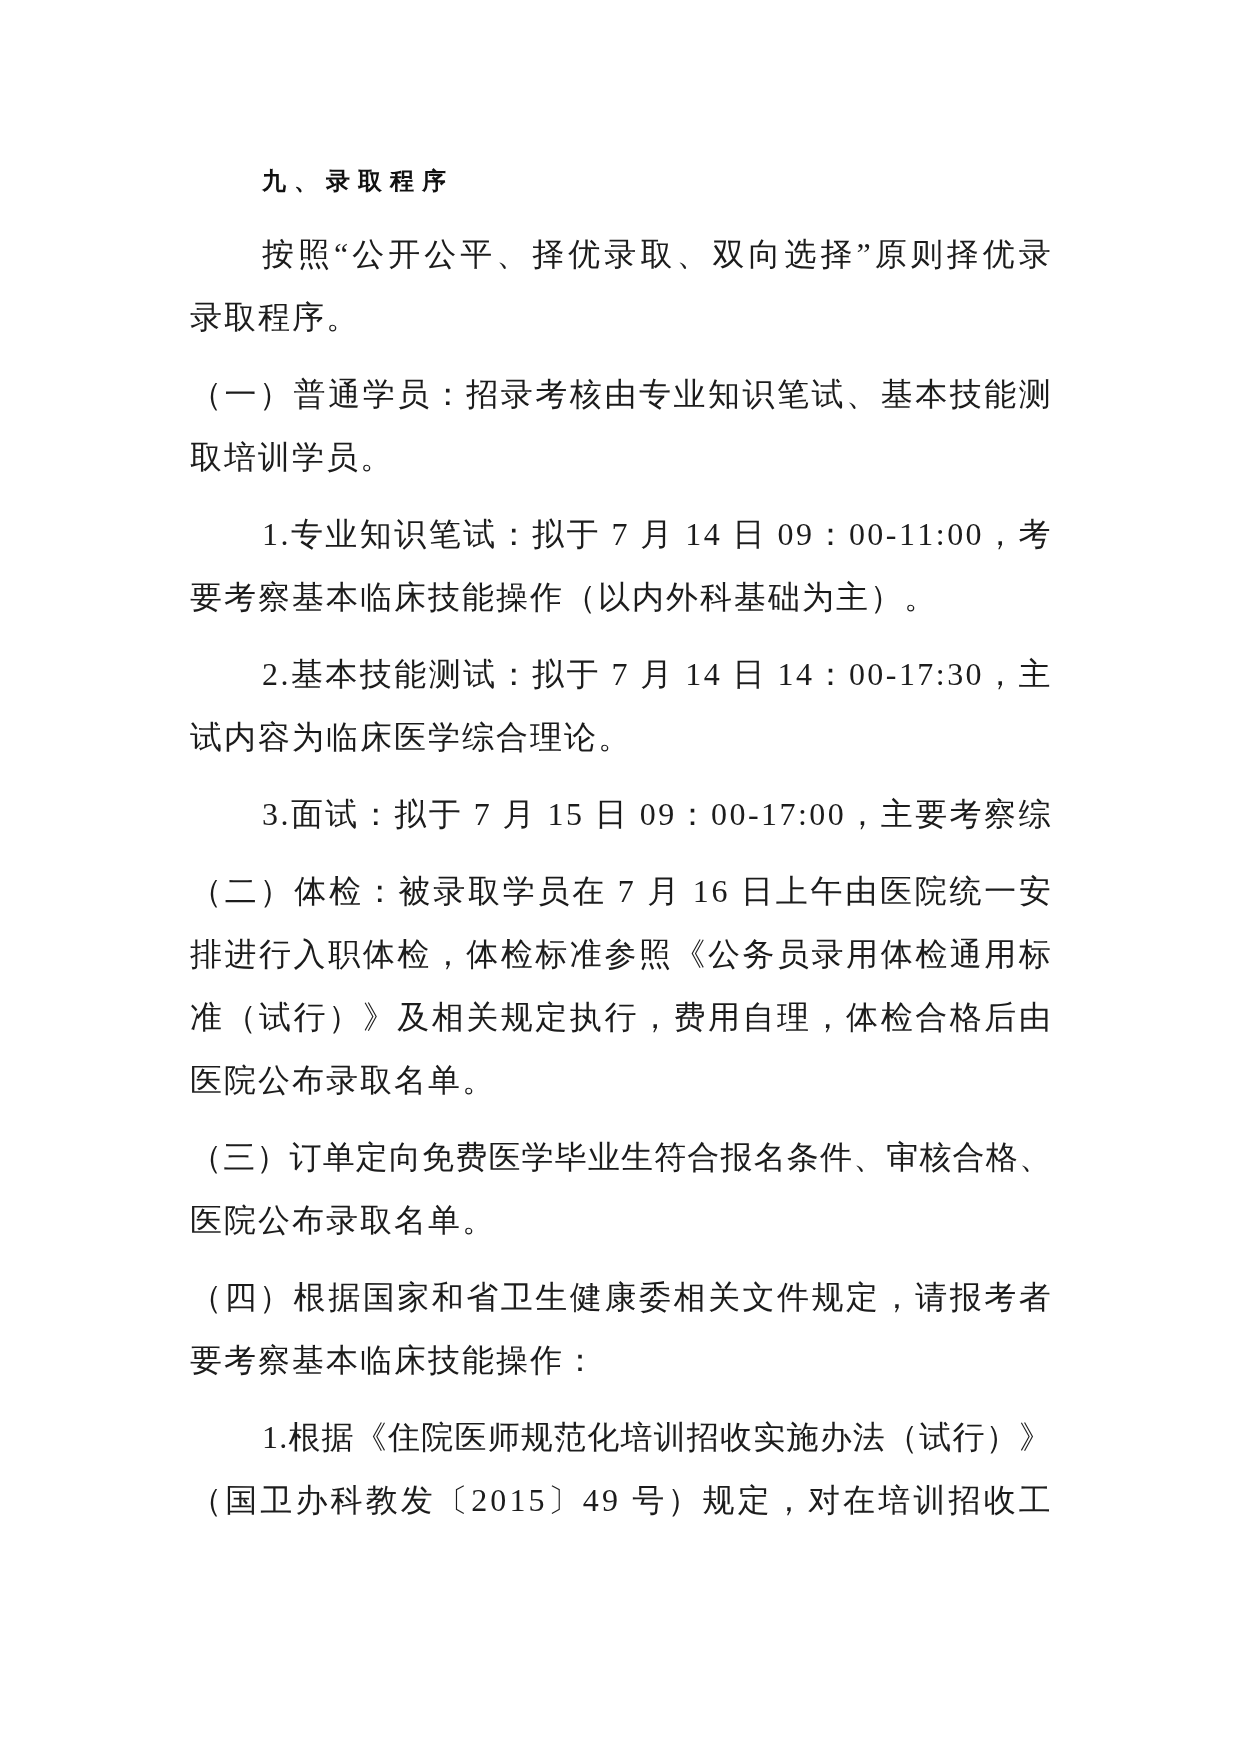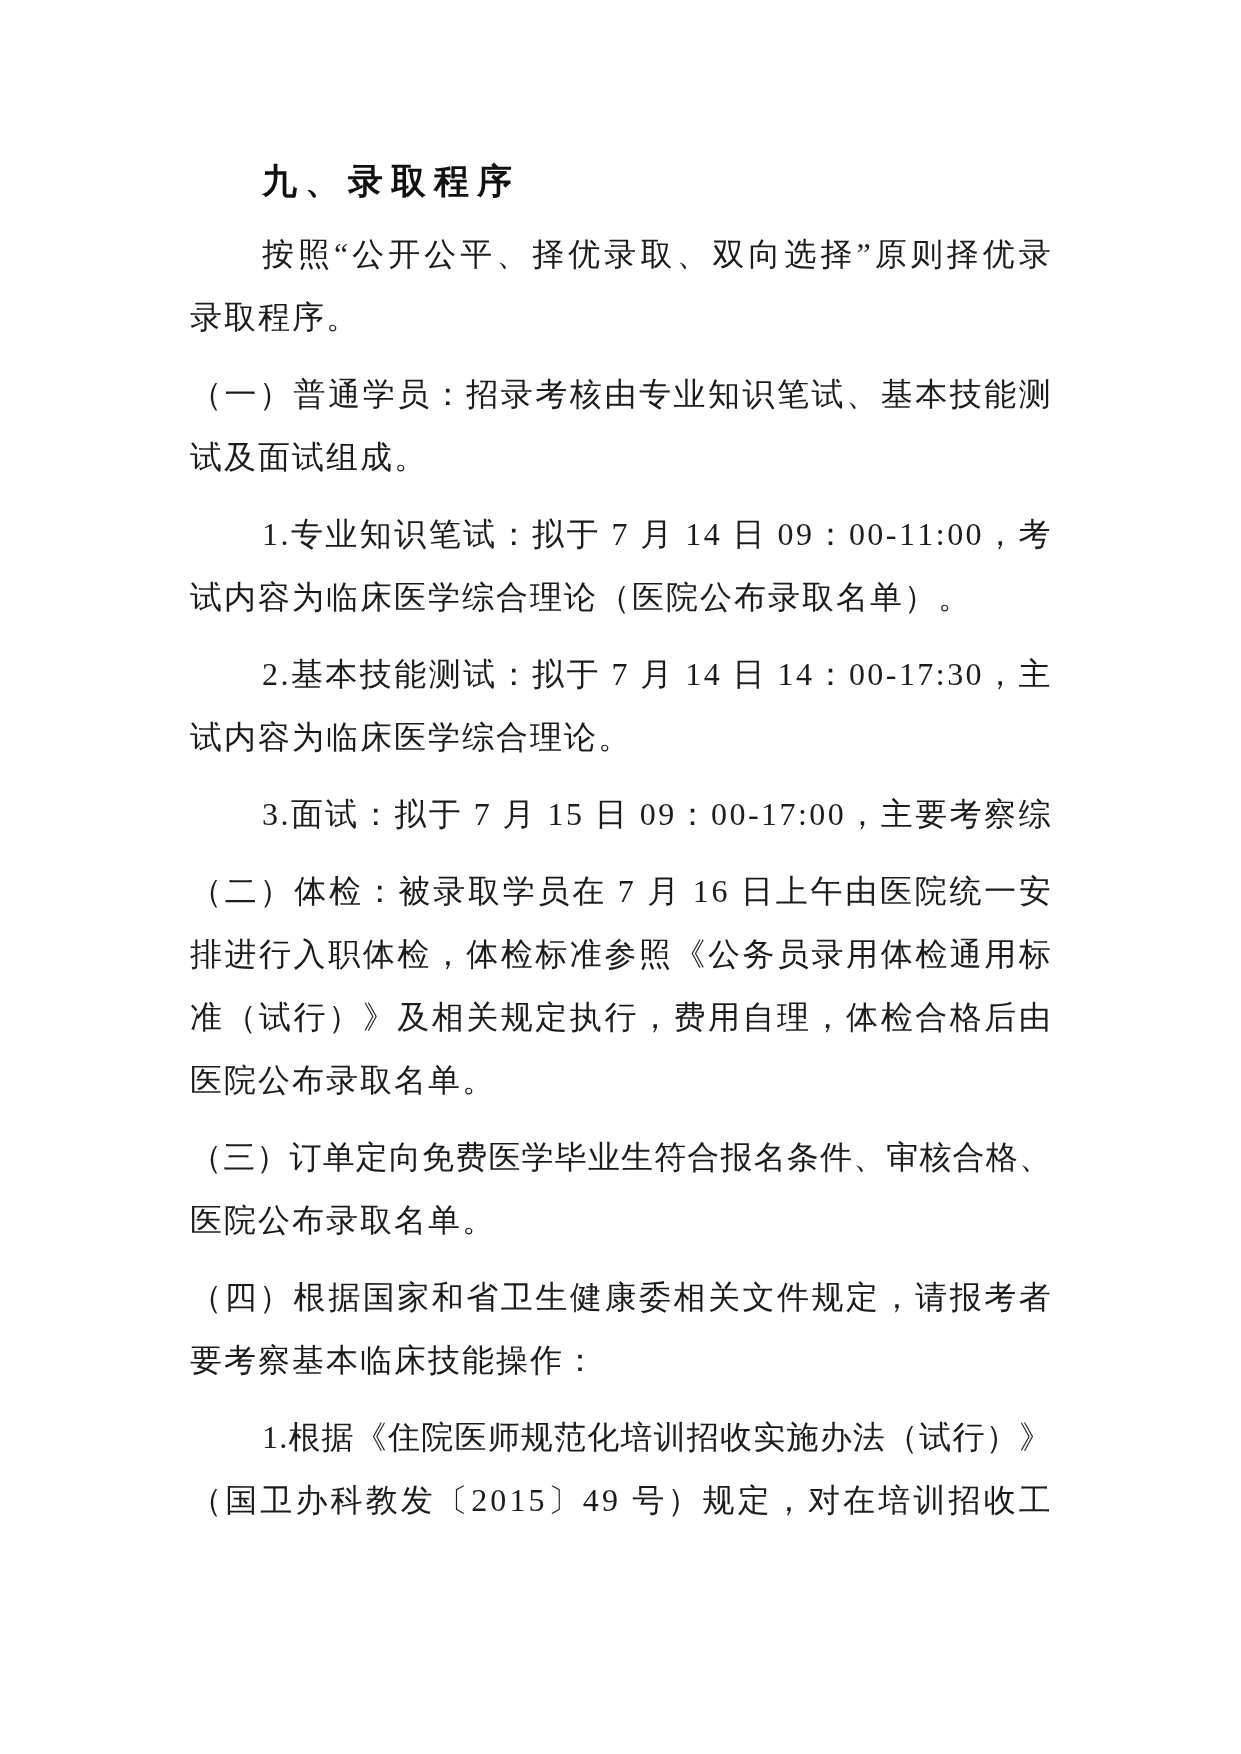--- a/index.html
+++ b/index.html
@@ -30,21 +30,21 @@
   .line {
     height: 63px;
     line-height: 63px;
     font-size: 32px;
     letter-spacing: 2px;
     color: #1c1c1c;
     white-space: nowrap;
   }
   .heading-line {
     font-weight: bold;
-    font-size: 35px;
+    font-size: 24px;
     letter-spacing: 8px;
     color: #111111;
   }
   .indent {
     padding-left: 72px;
   }
   
   .fill {
     display: flex;
     justify-content: space-between;
@@ -114,21 +114,21 @@
           <span>识</span>
           <span>笔</span>
           <span>试</span>
           <span>、</span>
           <span>基</span>
           <span>本</span>
           <span>技</span>
           <span>能</span>
           <span>测</span>
         </div>
-      <div class="line">试及面试组成。</div>
+      <div class="line">取培训学员。</div>
     </div>
 
     <div class="para">
       <div class="line indent fill">
           <span>1</span>
           <span>.</span>
           <span>专</span>
           <span>业</span>
           <span>知</span>
           <span>识</span>
@@ -154,21 +154,21 @@
           <span>0</span>
           <span>-</span>
           <span>1</span>
           <span>1</span>
           <span>:</span>
           <span>0</span>
           <span>0</span>
           <span>，</span>
           <span>考</span>
         </div>
-      <div class="line">试内容为临床医学综合理论（医院公布录取名单）。</div>
+      <div class="line">要考察基本临床技能操作（以内外科基础为主）。</div>
     </div>
 
     <div class="para">
       <div class="line indent fill">
           <span>2</span>
           <span>.</span>
           <span>基</span>
           <span>本</span>
           <span>技</span>
           <span>能</span>

